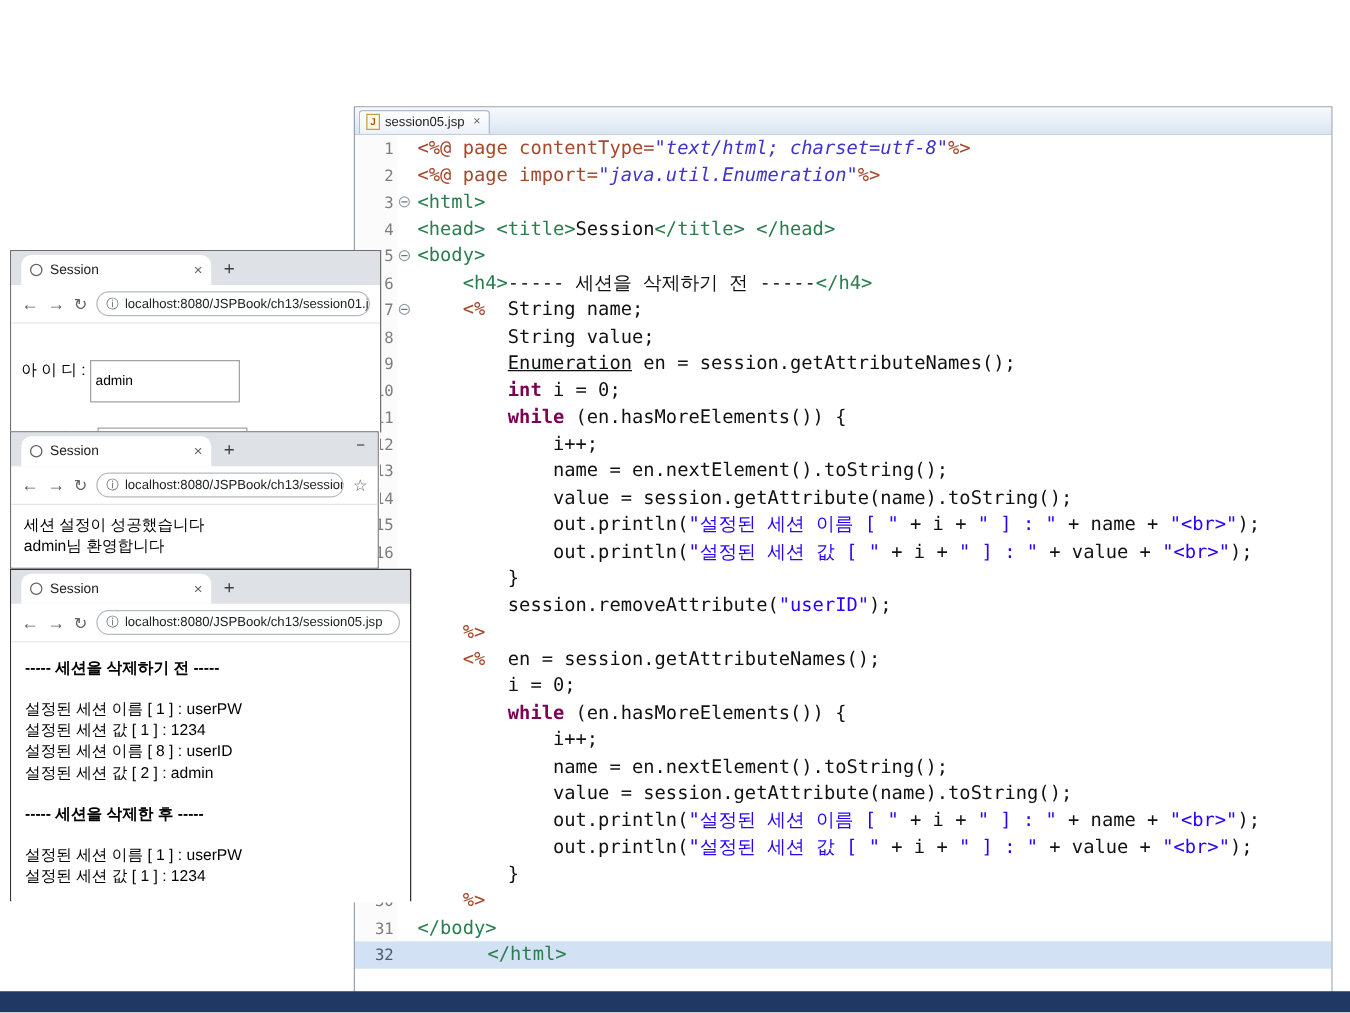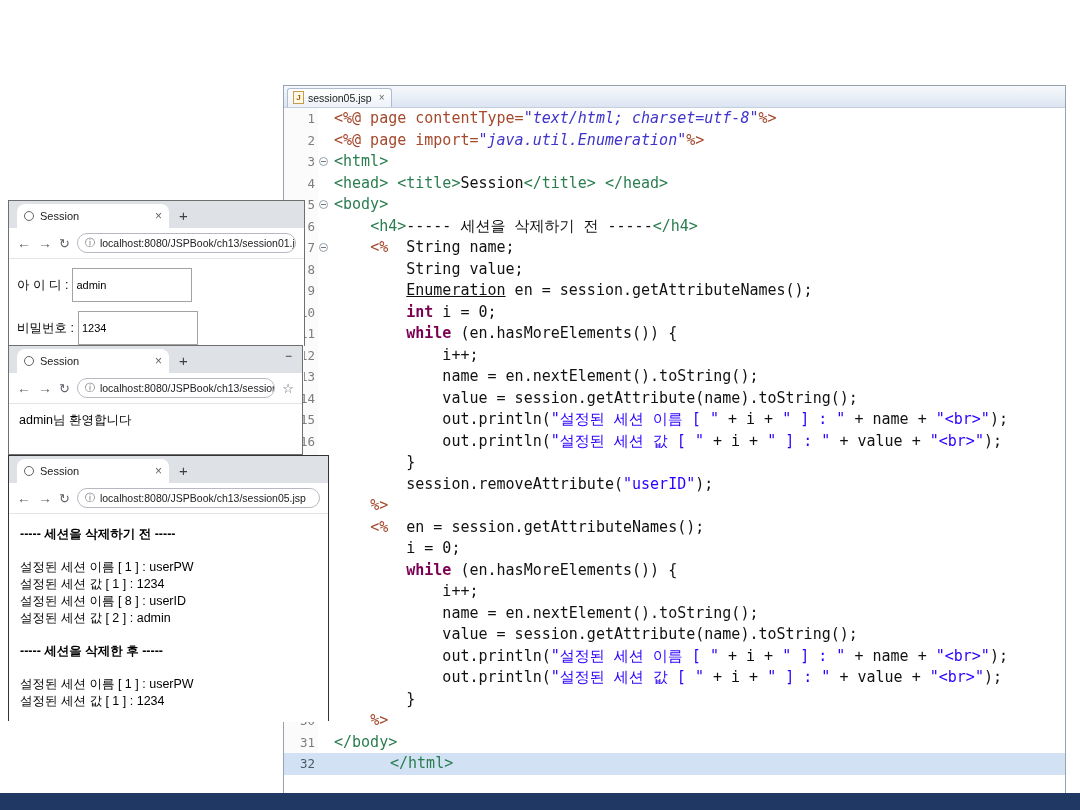--- a/index.html
+++ b/index.html
@@ -57,21 +57,21 @@
   .nav-ic { color:#5f6368; font-size:14px; line-height:1; }
   .reload-ic { font-size:13px; }
   .addr { flex:1; height:20px; border:1px solid #b6bac0; border-radius:10px; display:flex; align-items:center;
           padding:0 7px; gap:5px; font-size:10.5px; color:#202124; background:#fff;
           white-space:nowrap; overflow:hidden; }
   .info-ic { color:#5f6368; font-size:10px; flex:0 0 auto; }
   .star-ic { color:#5f6368; font-size:13px; flex:0 0 auto; }
   .bcontent { background:#fff; }
 
   .b1 .bcontent { padding:9px 8px; }
-  .form-row { display:flex; align-items:center; margin-bottom:9px; font-size:12.5px; color:#000; }
+  .form-row { display:flex; align-items:flex-start; margin-bottom:9px; font-size:12.5px; color:#000;margin-top:20px; }
   .form-row .flabel { margin-right:4px; }
   .text-input { width:120px; height:34px; border:1px solid #a3a3a3; font-size:11px; padding:0 3px;
                 font-family:"Liberation Sans",sans-serif; }
   .submit-btn { font-size:11.5px; border:1px solid #8a8a8a; background:#f5f5f5; padding:2px 24px;
                 border-radius:2px; font-family:"Liberation Sans",sans-serif; }
 
   .b2 .bcontent { padding:8px 10px; font-size:12.5px; line-height:17px; color:#000; }
   .b3 .bcontent { padding:12px 11px; font-size:12.5px; line-height:17px; color:#000; }
   .out-line.h { font-weight:bold; }
   .out-line.gap { margin-top:16px; }
@@ -171,20 +171,21 @@
       <span class="nav-ic">←</span>
       <span class="nav-ic">→</span>
       <span class="nav-ic reload-ic">↻</span>
       <div class="addr">
         <span class="info-ic">ⓘ</span>
         <span>localhost:8080/JSPBook/ch13/session01_proc...</span>
       </div>
       <span class="star-ic">☆</span>
     </div>
     <div class="bcontent">
+      <div>세션 설정이 성공했습니다</div>
       <div>admin님 환영합니다</div>
     </div>
   </div>
 
   <div class="browser b3">
     <div class="tabbar">
       <div class="btab">
         <span class="favicon"></span>
         <span class="btab-title">Session</span>
         <span class="btab-close">×</span>

